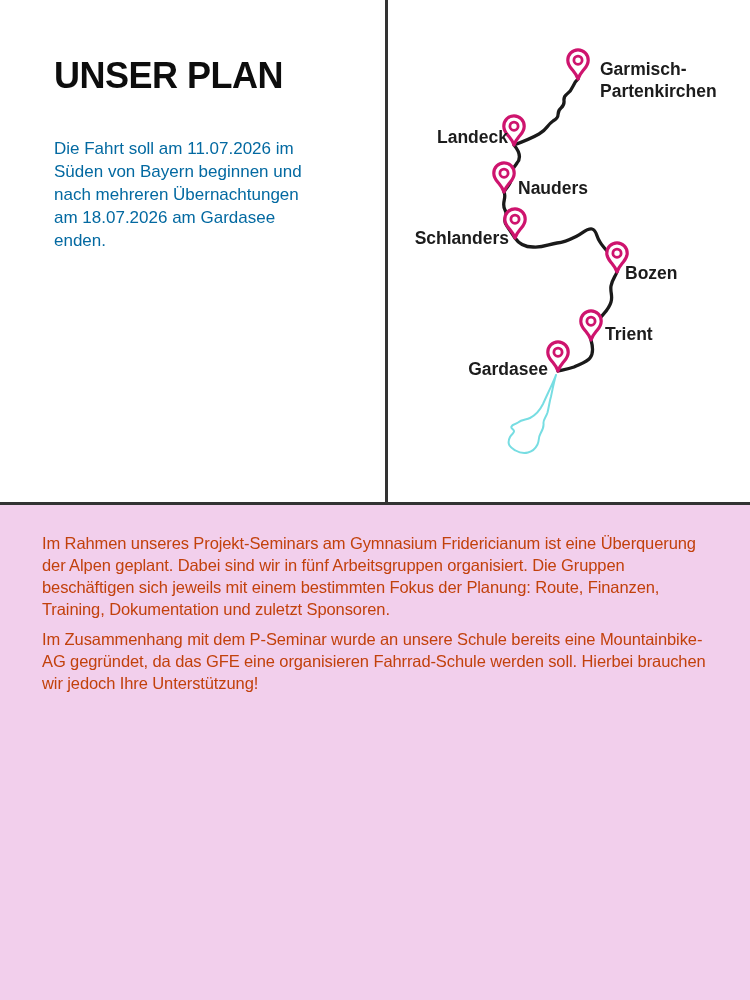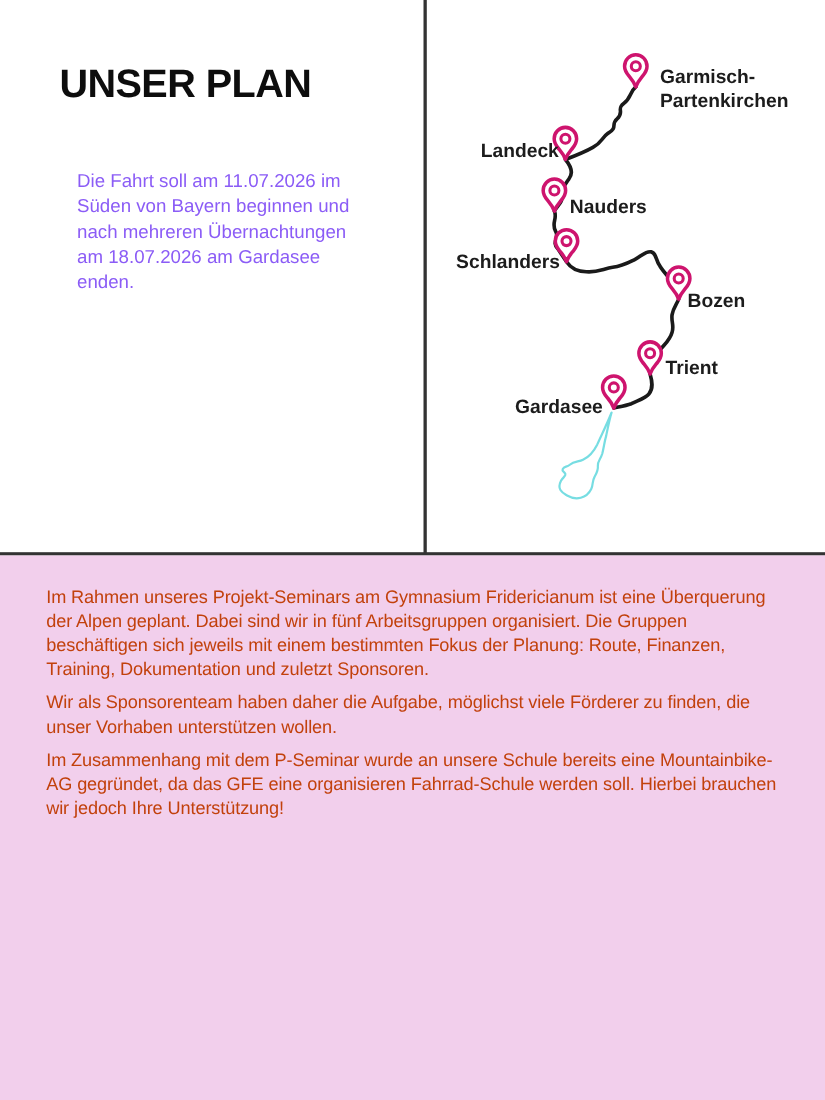--- a/index.html
+++ b/index.html
@@ -12,22 +12,22 @@
     overflow:hidden;
   }
   
   .top-section{position:absolute;top:0;left:12px;width:750px;height:503px;background:var(--page_bg,#ffffff);}
   .plan-title{
     position:absolute;left:42px;top:56px;margin:0;
     font-size:36px;font-weight:900;letter-spacing:-0.5px;
     color:#0d0d0d;line-height:1.1;
   }
   .plan-desc{
-    position:absolute;left:42px;top:137px;margin:16px;
-    width:268px;font-size:17px;line-height:23px;color:#8b5cf6;
+    position:absolute;left:42px;top:137px;margin:0;
+    width:268px;font-size:17px;line-height:23px;color:#0369a1;
   }
   .divider-v{
     position:absolute;left:373px;top:0;width:2.5px;height:503px;
     background:var(--divider,#333333);
   }
   .divider-h{
     position:absolute;left:0;top:502px;width:750px;height:3px;
     background:var(--divider,#2b2b2b);
   }
   
@@ -116,18 +116,17 @@
     </div>
 
     <div class="divider-v"></div>
   </section>
 
   <div class="divider-h"></div>
 
   <section class="project-section">
     <div class="project-body">
       <p>Im Rahmen unseres Projekt-Seminars am Gymnasium Fridericianum ist eine Überquerung der Alpen geplant. Dabei sind wir in fünf Arbeitsgruppen organisiert. Die Gruppen beschäftigen sich jeweils mit einem bestimmten Fokus der Planung: Route, Finanzen, Training, Dokumentation und zuletzt Sponsoren.</p>
-      <p>Wir als Sponsorenteam haben daher die Aufgabe, möglichst viele Förderer zu finden, die unser Vorhaben unterstützen wollen.</p>
       <p>Im Zusammenhang mit dem P-Seminar wurde an unsere Schule bereits eine Mountainbike-AG gegründet, da das GFE eine organisieren Fahrrad-Schule werden soll. Hierbei brauchen wir jedoch Ihre Unterstützung!</p>
     </div>
   </section>
 
 </div>
 
 </body></html>

